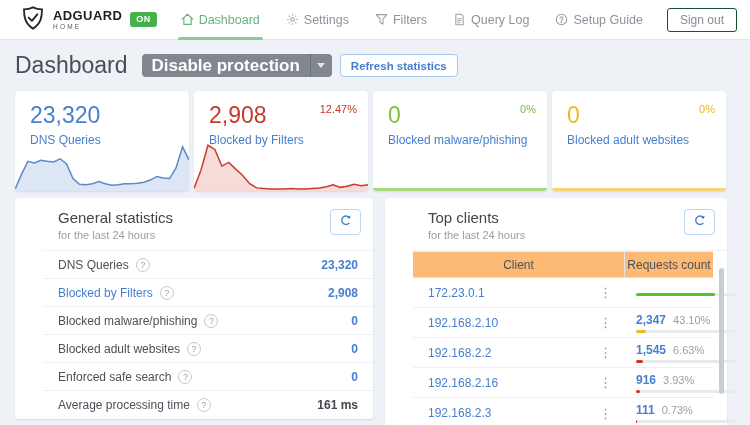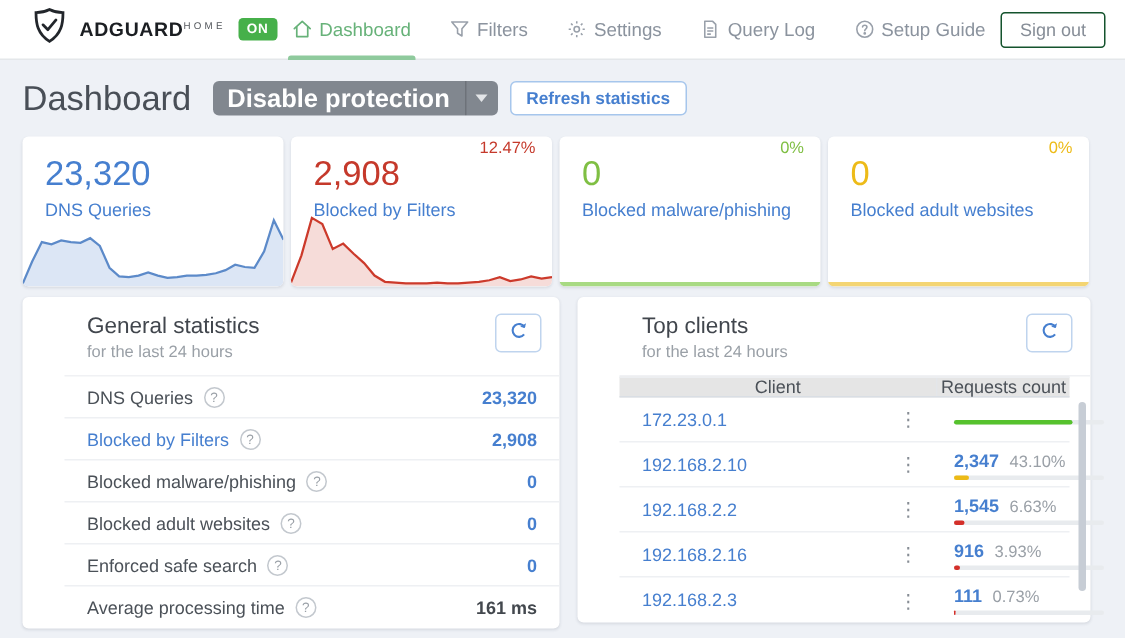--- a/index.html
+++ b/index.html
@@ -3,21 +3,21 @@
 <meta charset="utf-8">
 <style>
   * { margin:0; padding:0; box-sizing:border-box; }
   html,body { width:750px; height:425px; overflow:hidden; }
   body { background:#eef1f6; font-family:"Liberation Sans",sans-serif; color:#4b5158; }
 
   
   .topbar { height:40px; background:#fff; border-bottom:1px solid #e4e7ea;
             display:flex; align-items:center; padding:0 13px 0 20px; }
   .logo { display:flex; align-items:center; }
-  .logo-text { margin-left:7px; display:flex; line-height:1; }
+  .logo-text { margin-left:7px; display:flex; flex-direction:column; line-height:1; }
   .logo-title { font-size:13px; font-weight:800; letter-spacing:.4px; color:#1b1e22; }
   .logo-sub { font-size:6.5px; letter-spacing:2.2px; color:#55595e; margin-top:2px; }
   .on-badge { margin-left:8px; background:#46b04a; color:#fff; font-size:9px; font-weight:700;
               padding:2px 6px 3px; border-radius:3px; letter-spacing:.4px; }
   .nav { flex:1; display:flex; justify-content:center; gap:26px; height:40px; }
   .nav-item { display:flex; align-items:center; gap:5px; font-size:12.5px; color:#8b939e;
               position:relative; cursor:pointer; white-space:nowrap; }
   .nav-item svg { display:block; }
   .nav-item.active { color:#67b279; }
   .nav-item.active::after { content:""; position:absolute; left:-3px; right:-3px; bottom:0;
@@ -40,21 +40,21 @@
   .btn-refresh-stats { margin-left:8px; height:23px; background:#fff; border:1px solid #a6c6ec;
               border-radius:4px; color:#467fcf; font-size:11.5px; font-weight:700;
               padding:0 10px; cursor:pointer; }
 
   
   .cards { display:flex; gap:5px; margin-top:12px; }
   .stat-card { position:relative; width:174px; height:100px; background:#fff; border-radius:4px;
               box-shadow:0 1px 2px rgba(40,50,70,.12); overflow:hidden; }
   .card-value { font-size:23px; margin:11px 0 0 15px; }
   .card-label { font-size:12px; color:#467fcf; margin:4px 0 0 15px; cursor:pointer; }
-  .card-pct { position:absolute; top:2px; right:11px; font-size:11px; }
+  .card-pct { position:absolute; top:12px; right:11px; font-size:11px; }
   .spark { position:absolute; left:0; right:0; bottom:0; width:100%; height:52px; }
   .flatline { position:absolute; left:0; right:0; bottom:0; height:3px; }
 
   
   .panels { display:flex; gap:12px; margin-top:7px; align-items:flex-start; }
   .panel { background:#fff; border-radius:4px; box-shadow:0 1px 2px rgba(40,50,70,.12);
               position:relative;padding-left:28px; }
   .panel-left { width:358px; }
   .panel-right { width:342px; }
   .panel-head { padding:11px 15px 9px; border-bottom:1px solid #f0f1f4; }
@@ -70,21 +70,21 @@
   .stat-row:last-child { border-bottom:none; }
   .row-label { font-size:12px; color:#4b5158; display:flex; align-items:center; }
   .row-label.link { color:#467fcf; cursor:pointer; }
   .q-icon { width:14px; height:14px; border:1px solid #c3c8ce; border-radius:50%;
               color:#9aa0a7; font-size:9px; display:inline-flex; align-items:center;
               justify-content:center; margin-left:7px; cursor:pointer; flex:none; }
   .row-value { font-size:12px; font-weight:700; color:#467fcf; }
   .row-value.dark { color:#43484e; }
 
   
-  .tbl-head { display:flex; height:14px; margin-right:14px; background:#e5e5e5;
+  .tbl-head { display:flex; height:27px; margin-right:14px; background:#fdba74;
               border-top:1px solid #eceef1; border-bottom:1px solid #d9dee4; }
   .tbl-head .th { font-size:12px; color:#4b5158; display:flex; align-items:center;
               justify-content:center; }
   .th-client { flex:0 0 212px; border-right:1px solid #e3e6ea; }
   .th-count { flex:1; }
   .client-rows { margin-right:14px; }
   .client-row { display:flex; align-items:center; height:30px; border-bottom:1px solid #eef0f3; }
   .client-row:last-child { border-bottom:none; }
   .cell-client { flex:0 0 212px; display:flex; align-items:center; justify-content:space-between;
               padding:0 9px 0 15px; }
@@ -122,34 +122,34 @@
       <span>
         <svg width="13" height="13" viewBox="0 0 16 16" fill="none" stroke="#67b279" stroke-width="1.4" stroke-linecap="round" stroke-linejoin="round">
           <path d="M1.5 7.5 L8 1.5 L14.5 7.5"></path>
             <path d="M3.5 6.2 V14 H12.5 V6.2"></path>
         </svg>
       </span>
       <span>Dashboard</span>
     </div>
     <div class="nav-item">
       <span>
-        <svg width="13" height="13" viewBox="0 0 16 16" fill="none" stroke="#99a0aa" stroke-width="1.3" stroke-linejoin="round">
-          <path d="M1.5 2 H14.5 L9.8 7.6 V13.5 L6.2 11.3 V7.6 Z"></path>
-        </svg>
-      </span>
-      <span>Filters</span>
-    </div>
-    <div class="nav-item">
-      <span>
         <svg width="13" height="13" viewBox="0 0 16 16" fill="none" stroke="#99a0aa" stroke-width="1.3">
           <circle cx="8" cy="8" r="2.2"></circle>
           <path d="M8 1.4 V3.2 M8 12.8 V14.6 M1.4 8 H3.2 M12.8 8 H14.6 M3.3 3.3 L4.6 4.6 M11.4 11.4 L12.7 12.7 M12.7 3.3 L11.4 4.6 M4.6 11.4 L3.3 12.7"></path>
         </svg>
       </span>
       <span>Settings</span>
+    </div>
+    <div class="nav-item">
+      <span>
+        <svg width="13" height="13" viewBox="0 0 16 16" fill="none" stroke="#99a0aa" stroke-width="1.3" stroke-linejoin="round">
+          <path d="M1.5 2 H14.5 L9.8 7.6 V13.5 L6.2 11.3 V7.6 Z"></path>
+        </svg>
+      </span>
+      <span>Filters</span>
     </div>
     <div class="nav-item">
       <span>
         <svg width="13" height="13" viewBox="0 0 16 16" fill="none" stroke="#99a0aa" stroke-width="1.3" stroke-linejoin="round">
           <path d="M3.5 1.5 H10 L12.5 4 V14.5 H3.5 Z"></path>
             <path d="M5.5 7 H10.5 M5.5 9.5 H10.5 M5.5 12 H8.5"></path>
         </svg>
       </span>
       <span>Query Log</span>
     </div>

